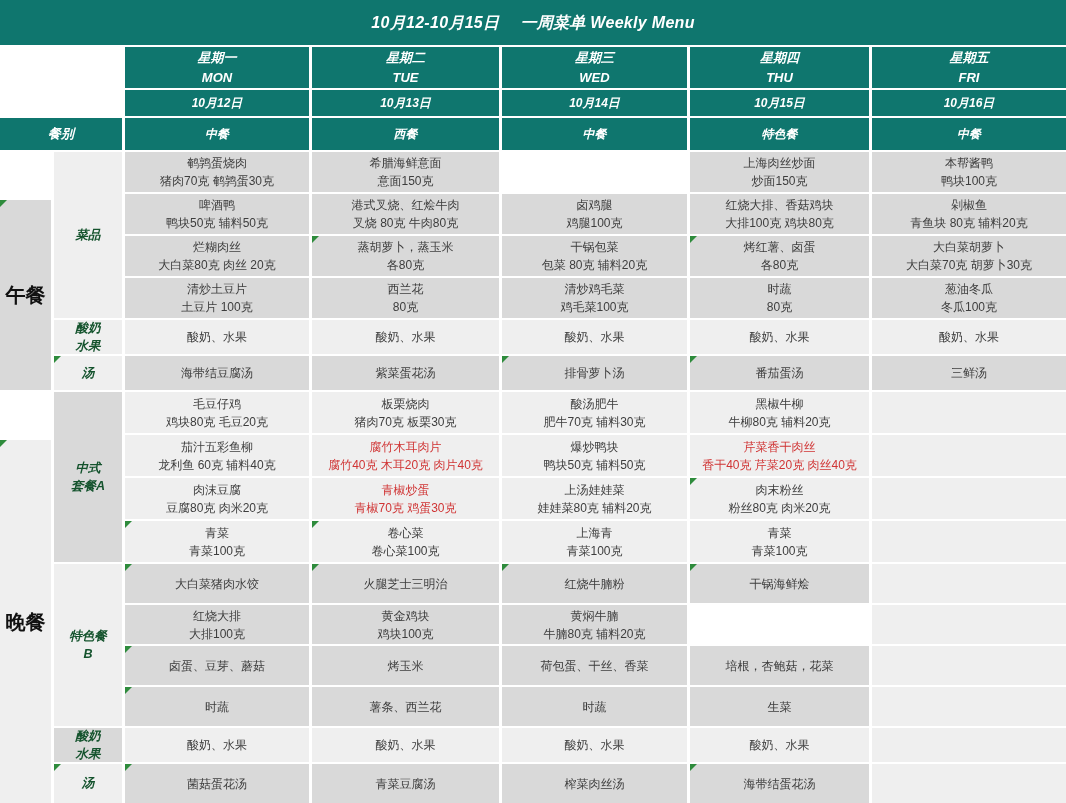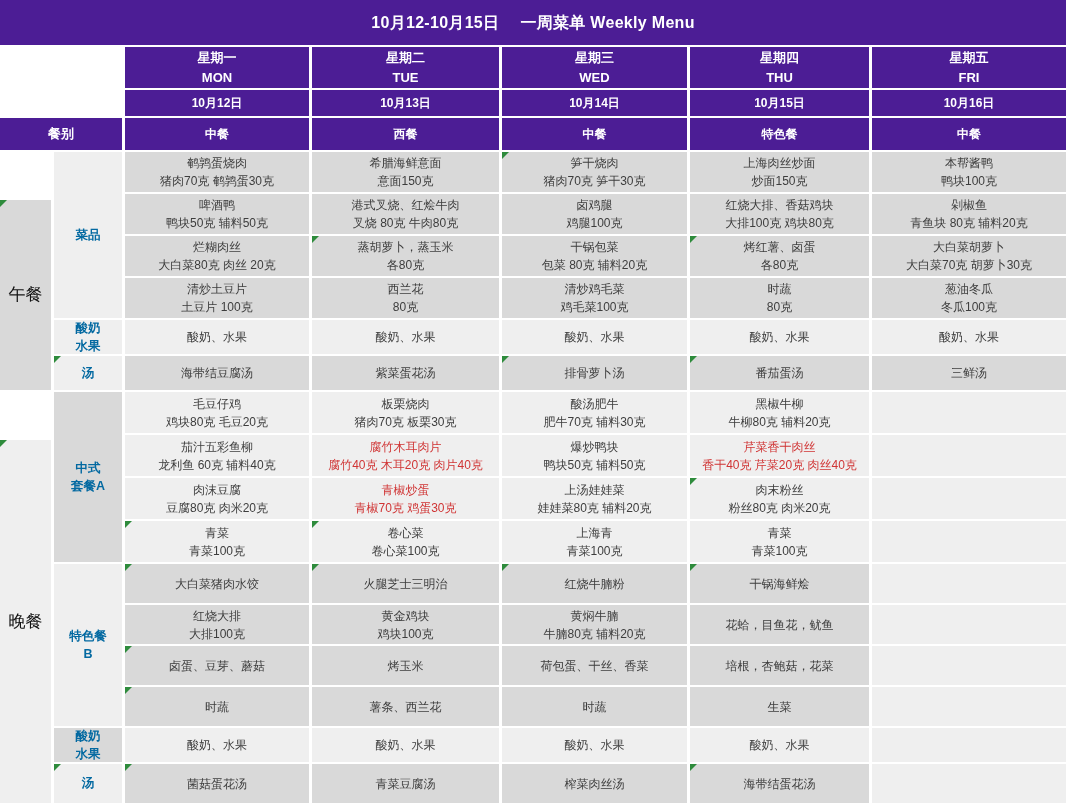--- a/index.html
+++ b/index.html
@@ -2,25 +2,25 @@
 <html lang="zh"><head>
 <meta charset="utf-8">
 <style>
   html,body{margin:0;padding:0;background:#fff;font-family:"Liberation Sans","DejaVu Sans",sans-serif;}
   #t{position:relative;width:1066px;height:803px;display:grid;
      grid-template-columns:51px 68px 184px 187px 185px 179px 194px;
      grid-template-rows:45px 41px 26px 32px 40px 40px 40px 40px 34px 34px 41px 41px 41px 41px 39px 39px 39px 39px 34px 39px;
      column-gap:3px;row-gap:2px;background:#fff;}
   .c{position:relative;display:flex;flex-direction:column;align-items:center;justify-content:center;
      text-align:center;line-height:1.5;font-size:12px;color:#3d3d3d;overflow:hidden;}
-  .y{background:#4c1d95;color:#fff;font-weight:bold;font-size:13px;}
+  .y{background:#0f766e;color:#fff;font-weight:bold;font-size:13px;font-style:italic;}
   .d{background:#d9d9d9;}
   .l{background:#efefef;}
-  .b{font-weight:bold;color:#0369a1;font-size:12.5px;line-height:1.45;}
-  .big{font-size:17px;font-weight:normal;color:#111;margin-top:48px;}
+  .b{font-weight:bold;color:#14532d;font-size:12.5px;line-height:1.45;font-style:italic;}
+  .big{font-size:20px;font-weight:bold;color:#111;margin-top:48px;}
   .title{font-size:16px;letter-spacing:.3px;}
   .r{color:#d03434;}
   .n,.q{display:block;}
   .dt{font-size:12px;}
   .tri{position:absolute;top:0;left:0;width:0;height:0;
        border-top:7px solid #2e8b3c;border-right:7px solid transparent;}
 </style>
 </head>
 <body>
 
@@ -95,25 +95,20 @@
     </div>
 
   <div class="c d" style="grid-area:5/3">
       <span class="n">鹌鹑蛋烧肉</span>
       <span class="q">猪肉70克 鹌鹑蛋30克</span>
     </div>
   <div class="c d" style="grid-area:5/4">
       <span class="n">希腊海鲜意面</span>
       <span class="q">意面150克</span>
     </div>
-  <div class="c d" style="grid-area:5/5">
-      <i class="tri"></i>
-      <span class="n">笋干烧肉</span>
-      <span class="q">猪肉70克 笋干30克</span>
-    </div>
   <div class="c d" style="grid-area:5/6">
       <span class="n">上海肉丝炒面</span>
       <span class="q">炒面150克</span>
     </div>
   <div class="c d" style="grid-area:5/7">
       <span class="n">本帮酱鸭</span>
       <span class="q">鸭块100克</span>
     </div>
 
   <div class="c d" style="grid-area:6/3">
@@ -335,23 +330,20 @@
       <span class="q">大排100克</span>
     </div>
   <div class="c d" style="grid-area:16/4">
       <span class="n">黄金鸡块</span>
       <span class="q">鸡块100克</span>
     </div>
   <div class="c d" style="grid-area:16/5">
       <span class="n">黄焖牛腩</span>
       <span class="q">牛腩80克 辅料20克</span>
     </div>
-  <div class="c d" style="grid-area:16/6">
-      <span class="n">花蛤，目鱼花，鱿鱼</span>
-    </div>
   <div class="c l" style="grid-area:16/7"></div>
 
   <div class="c d" style="grid-area:17/4">
       <span class="n">烤玉米</span>
     </div>
   <div class="c d" style="grid-area:17/3">
       <i class="tri"></i>
       <span class="n">卤蛋、豆芽、蘑菇</span>
     </div>
   <div class="c d" style="grid-area:17/5">

